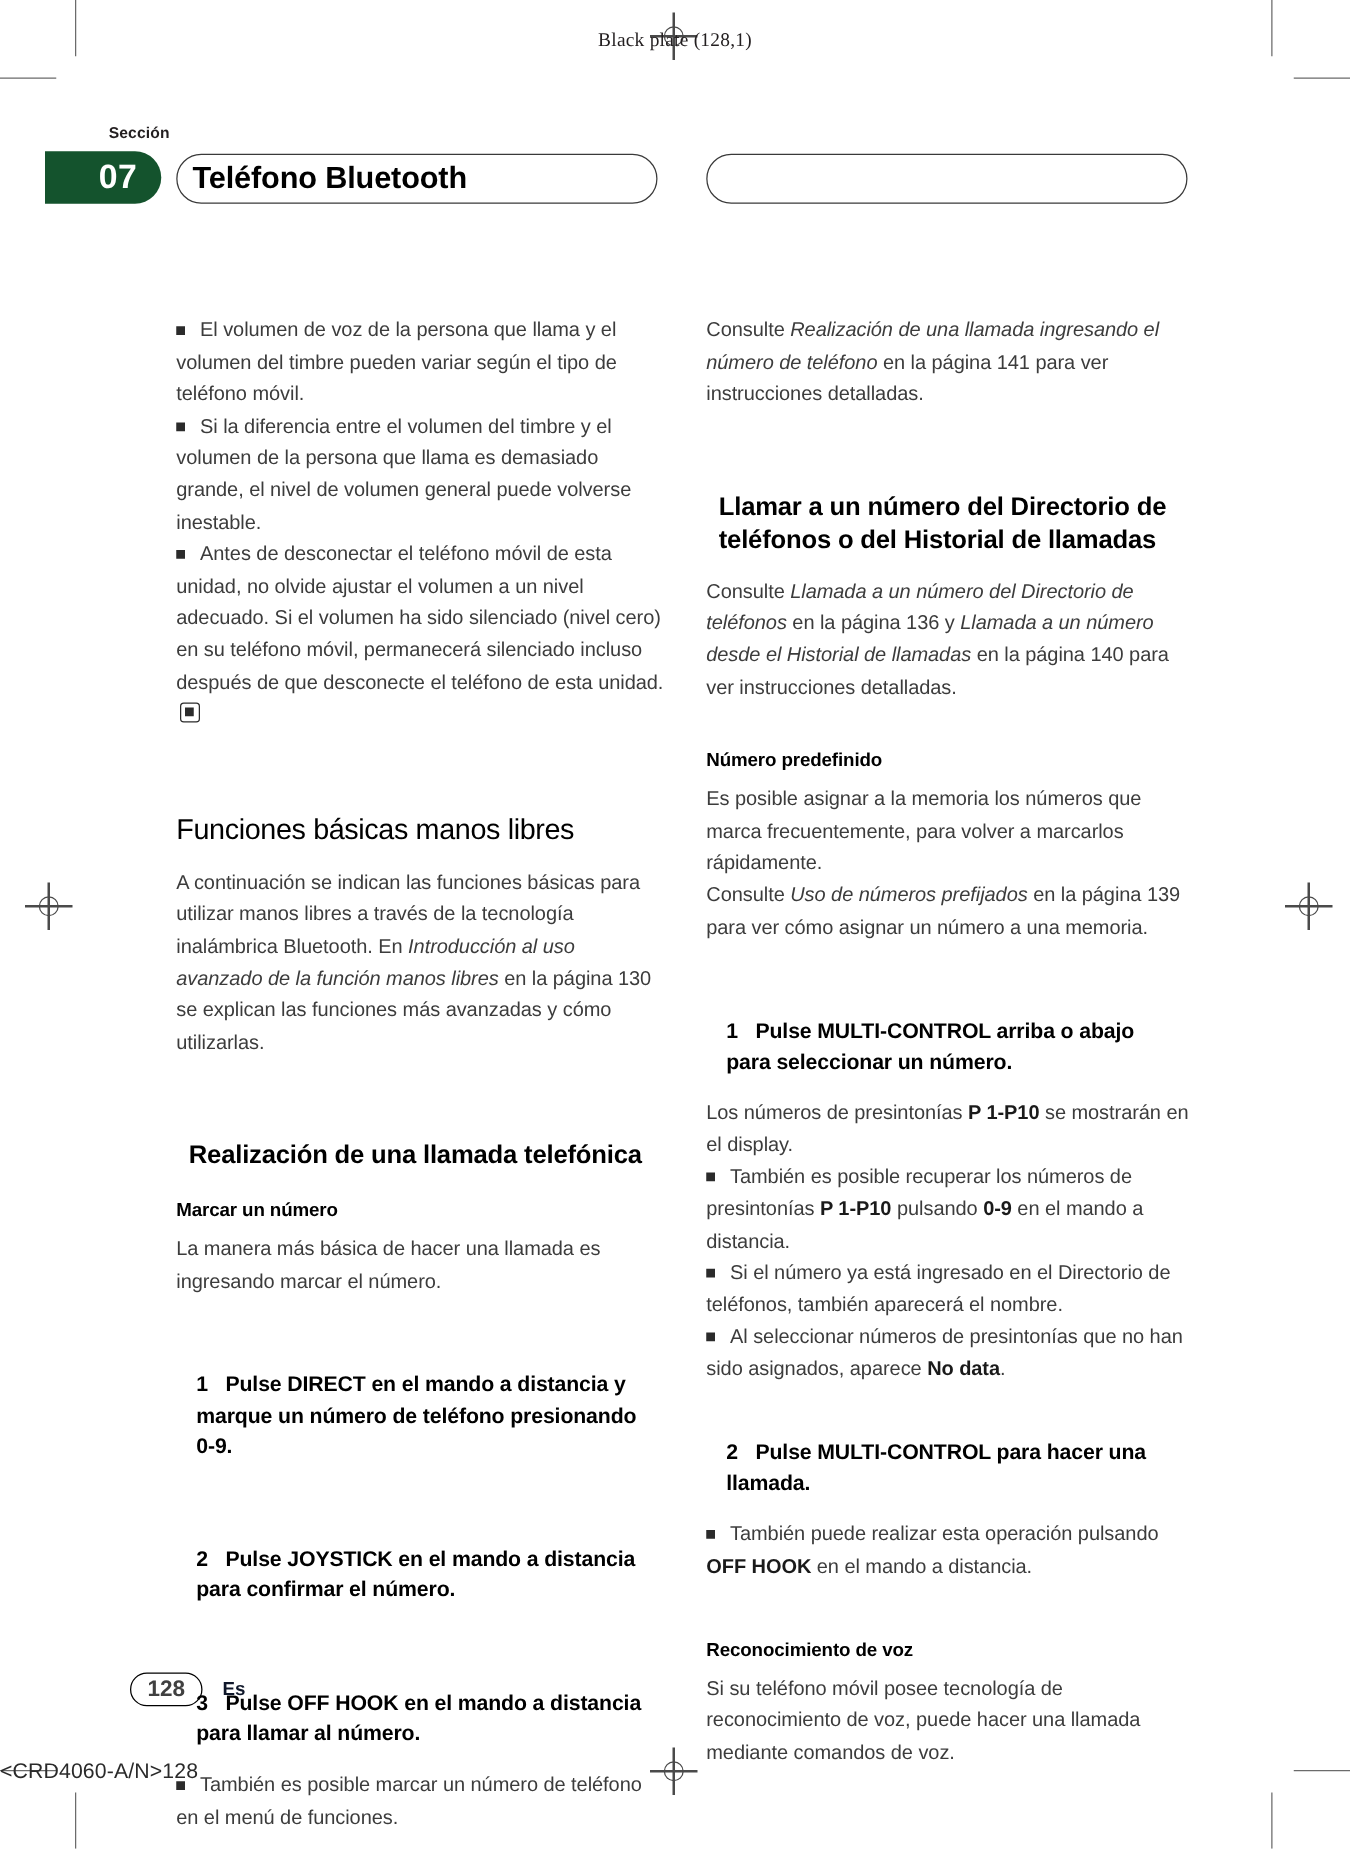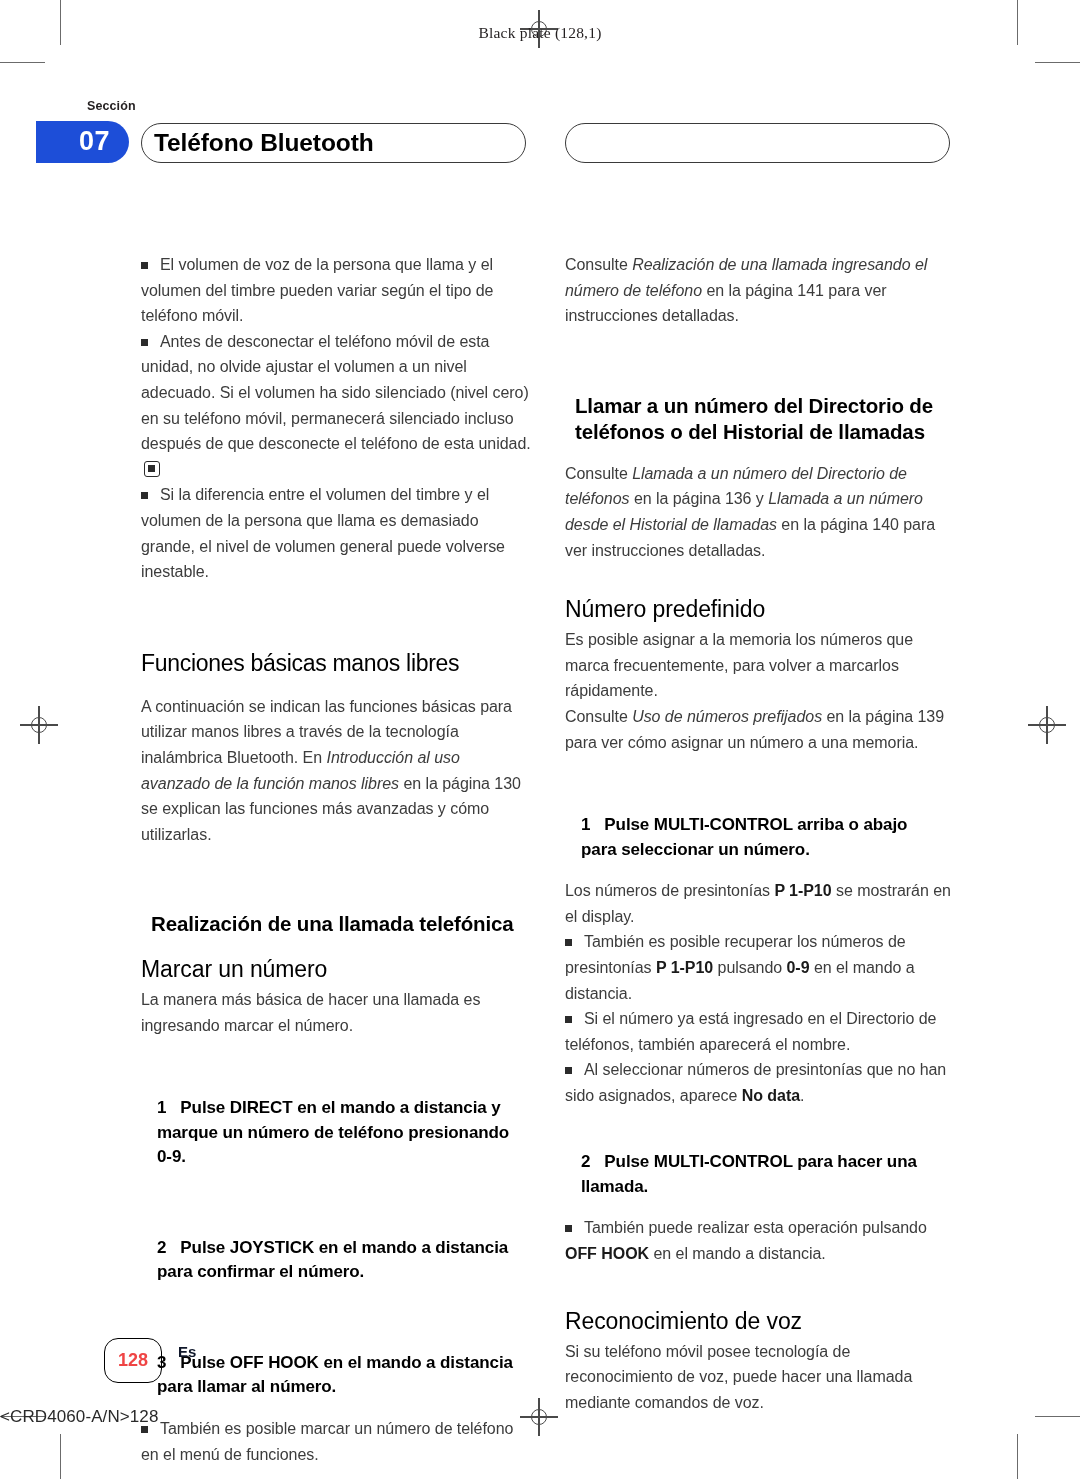--- a/index.html
+++ b/index.html
@@ -35,21 +35,21 @@
   }
 
   .seccion-label {
     position:absolute; left:87px; top:99px;
     font-size:12.5px; font-weight:bold; letter-spacing:0.1px;
     color:#231f20;
   }
   .sec-num {
     position:absolute; left:36px; top:121px;
     width:93px; height:42px;
-    background:#1d4ed8; color:#fff;
+    background:#14532d; color:#fff;
     border-radius:0 21px 21px 0;
     font-size:27px; font-weight:bold;
     display:flex; align-items:center; justify-content:center;
     letter-spacing:0.5px;
   }
   .sec-num span { position:relative; left:12px; top:-1px; }
   .chap-pill {
     position:absolute; left:141px; top:123px;
     width:385px; height:40px;
     border:1.1px solid #3a3a3a; border-radius:20px;
@@ -93,21 +93,21 @@
     font-size:23px; font-weight:normal; line-height:33px;
     color:#000; letter-spacing:-0.3px;
     margin:0;
   }
   .h2 {
     font-size:20.5px; font-weight:bold; line-height:26px;
     color:#000; letter-spacing:-0.15px;
     margin:10px;
   }
   .h3 {
-    font-size:23px; font-weight:normal; line-height:24px;
+    font-size:15px; font-weight:bold; line-height:24px;
     color:#000; letter-spacing:-0.1px;
     margin:0;
   }
   .step {
     font-size:17px; font-weight:bold; line-height:24.5px;
     color:#000; letter-spacing:-0.1px;
     margin:16px;
   }
   .step .n { margin-right:14px; }
 
@@ -128,24 +128,24 @@
     margin-left:3px;
   }
   .nota i {
     position:absolute; left:3px; top:3px;
     width:7px; height:7px; background:#2b2b2b;
   }
 
   
   .pg-pill {
     position:absolute; left:104px; top:1338px;
-    width:58px; height:45px;
+    width:58px; height:27px;
     border:1.6px solid #000; border-radius:14px;
     display:flex; align-items:center; justify-content:center;
-    font-size:18px; font-weight:bold; color:#ef4444;
+    font-size:18px; font-weight:bold; color:#404040;
   }
   .pg-lang {
     position:absolute; left:178px; top:1343px;
     font-size:15px; font-weight:bold; color:#0f172a;
   }
   .footer-code {
     position:absolute; top:1407px; left:0; width:884px;
     font-size:17px; color:#2a2a2a;
     letter-spacing:0.1px;
   }
@@ -193,24 +193,24 @@
   <div class="t">Teléfono Bluetooth</div>
 </div>
 <div class="chap-pill-right"></div>
 
 <div class="col left">
 
   <p class="body-txt bullet-row">
     <span class="bul"></span><span>El volumen de voz de la persona que llama y el volumen del timbre pueden variar según el tipo de teléfono móvil.</span>
   </p>
   <p class="body-txt bullet-row">
+    <span class="bul"></span><span>Si la diferencia entre el volumen del timbre y el volumen de la persona que llama es demasiado grande, el nivel de volumen general puede volverse inestable.</span>
+  </p>
+  <p class="body-txt bullet-row">
     <span class="bul"></span><span>Antes de desconectar el teléfono móvil de esta unidad, no olvide ajustar el volumen a un nivel adecuado. Si el volumen ha sido silenciado (nivel cero) en su teléfono móvil, permanecerá silenciado incluso después de que desconecte el teléfono de esta unidad.</span><span class="nota"><i></i></span>
-  </p>
-  <p class="body-txt bullet-row">
-    <span class="bul"></span><span>Si la diferencia entre el volumen del timbre y el volumen de la persona que llama es demasiado grande, el nivel de volumen general puede volverse inestable.</span>
   </p>
 
   <div class="sp62"></div>
 
   <h1 class="h1">Funciones básicas manos libres</h1>
   <div class="sp14"></div>
 
   <p class="body-txt"><span>A continuación se indican las funciones básicas para utilizar manos libres a través de la tecnología inalámbrica Bluetooth. En </span><span class="ital">Introducción al uso avanzado de la función manos libres</span><span> en la página 130 se explican las funciones más avanzadas y cómo utilizarlas.</span></p>
 
   <div class="sp54"></div>

